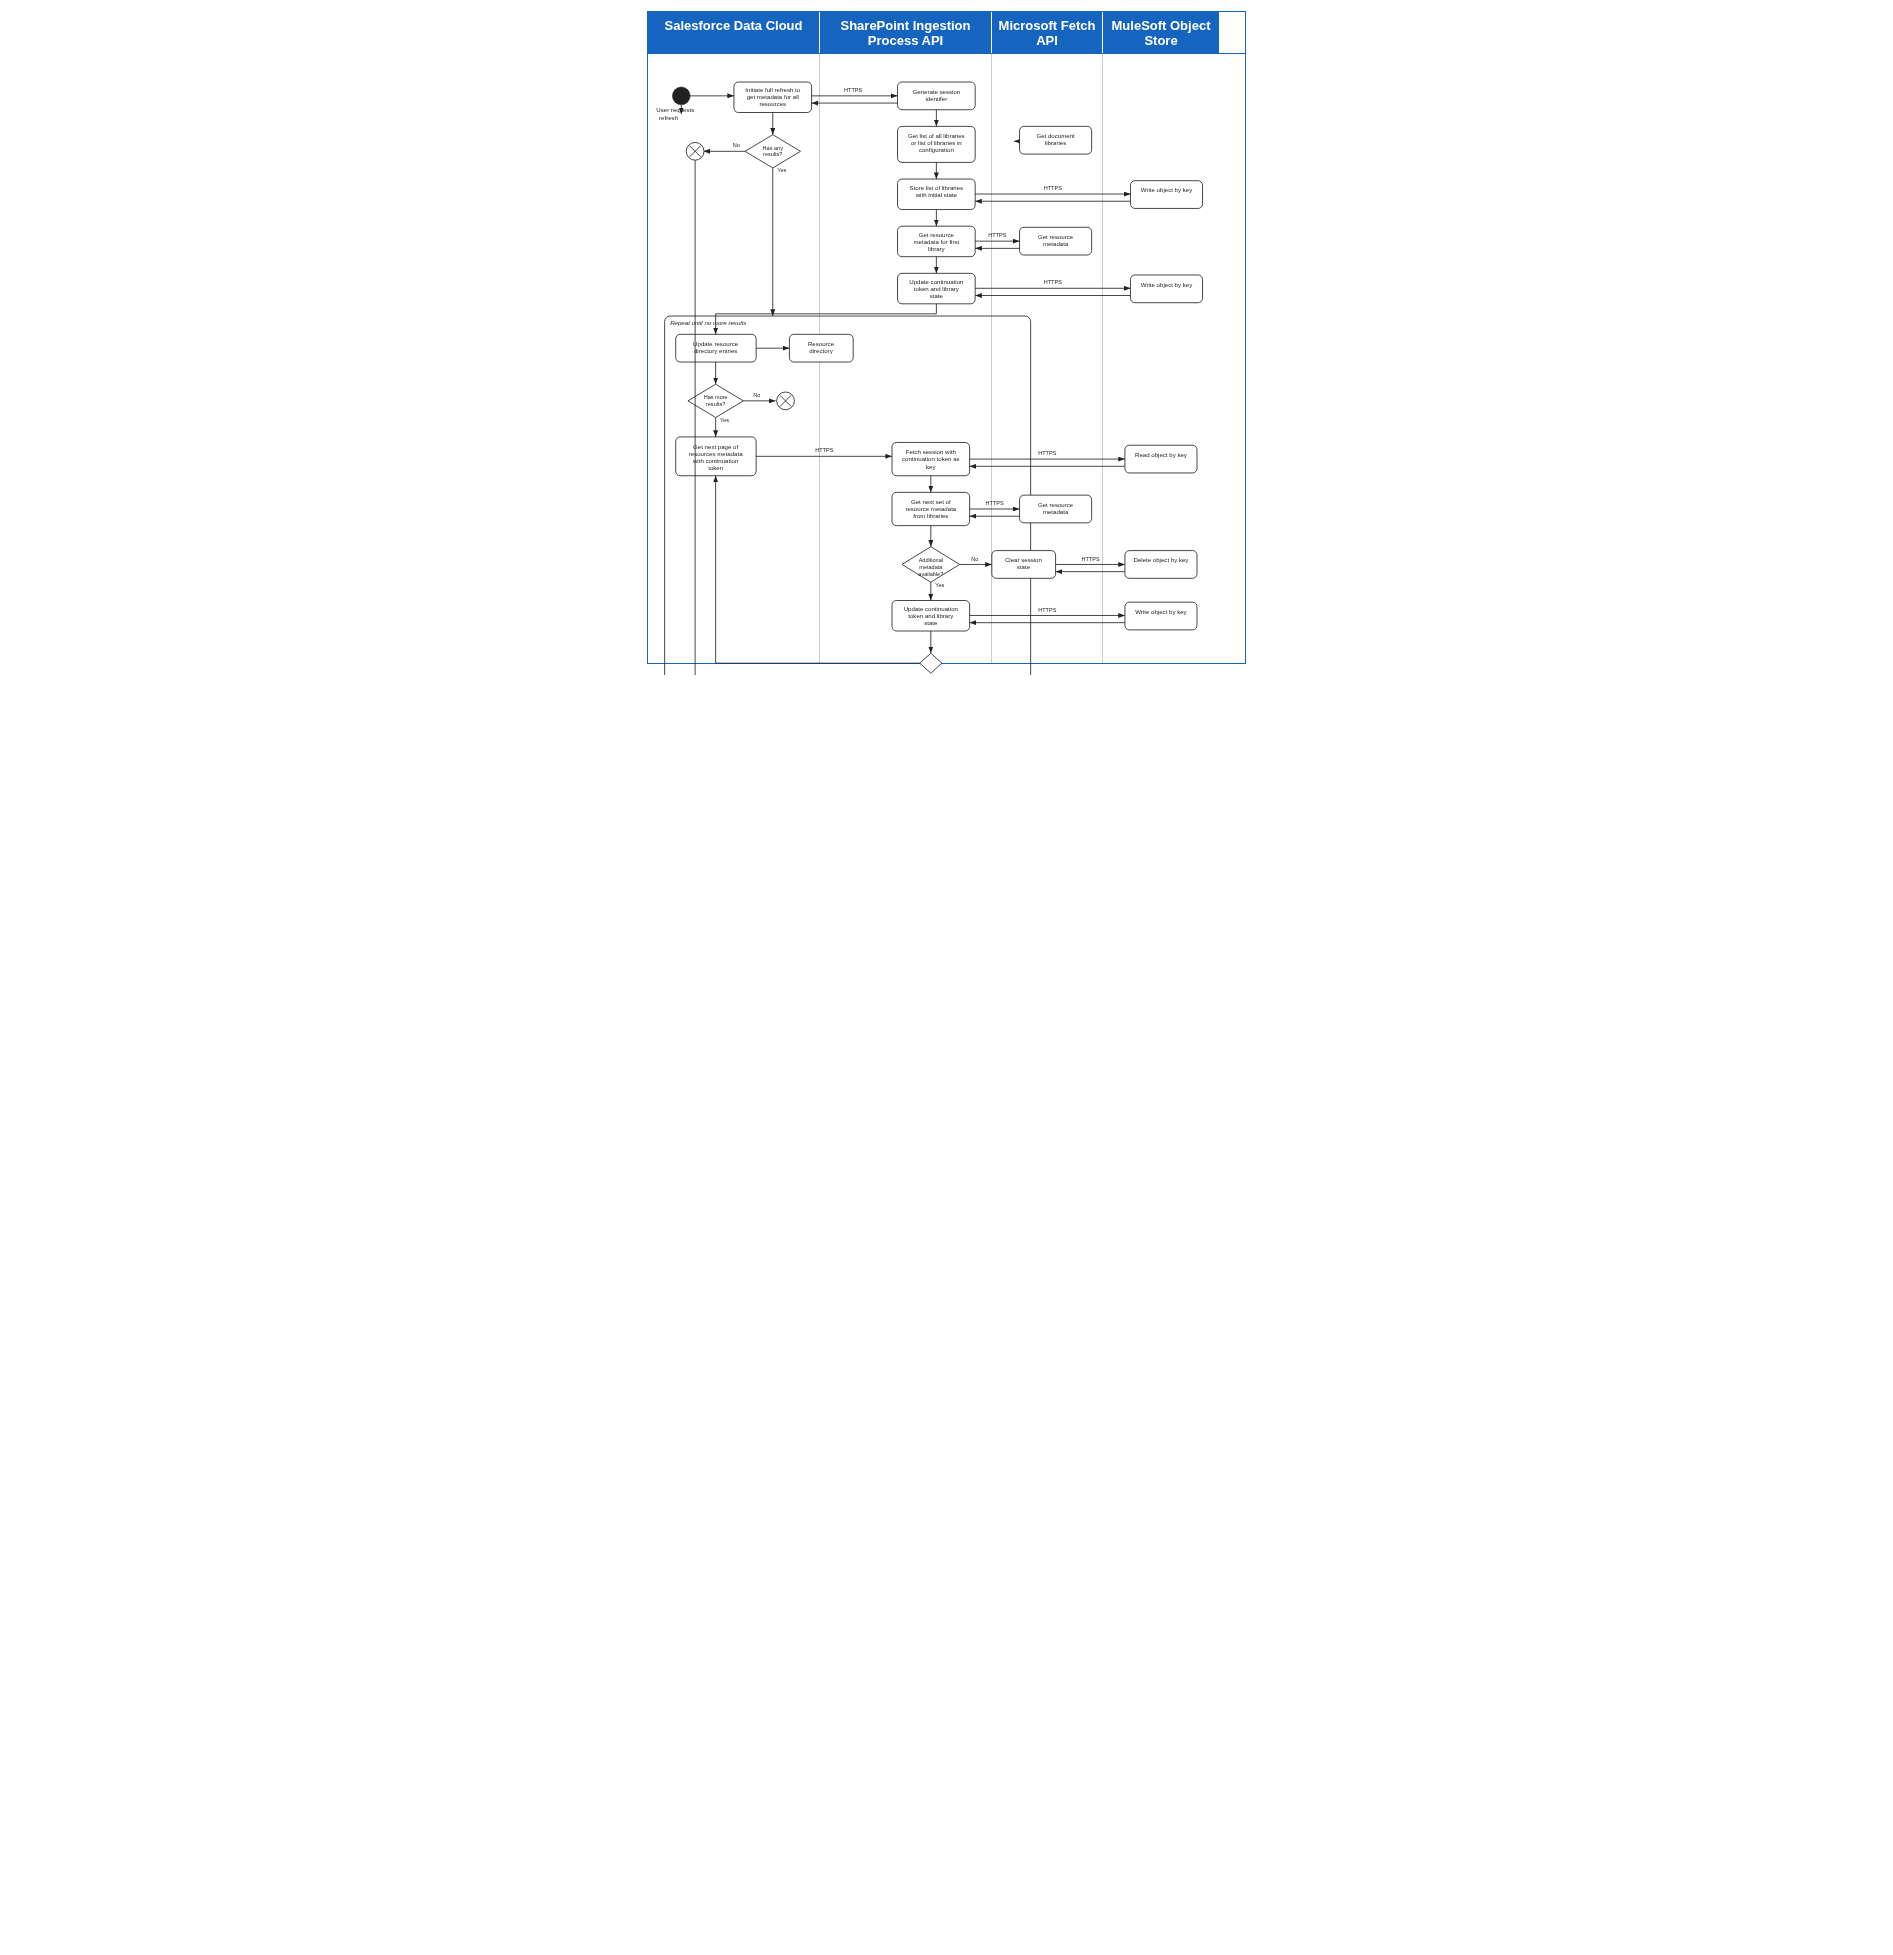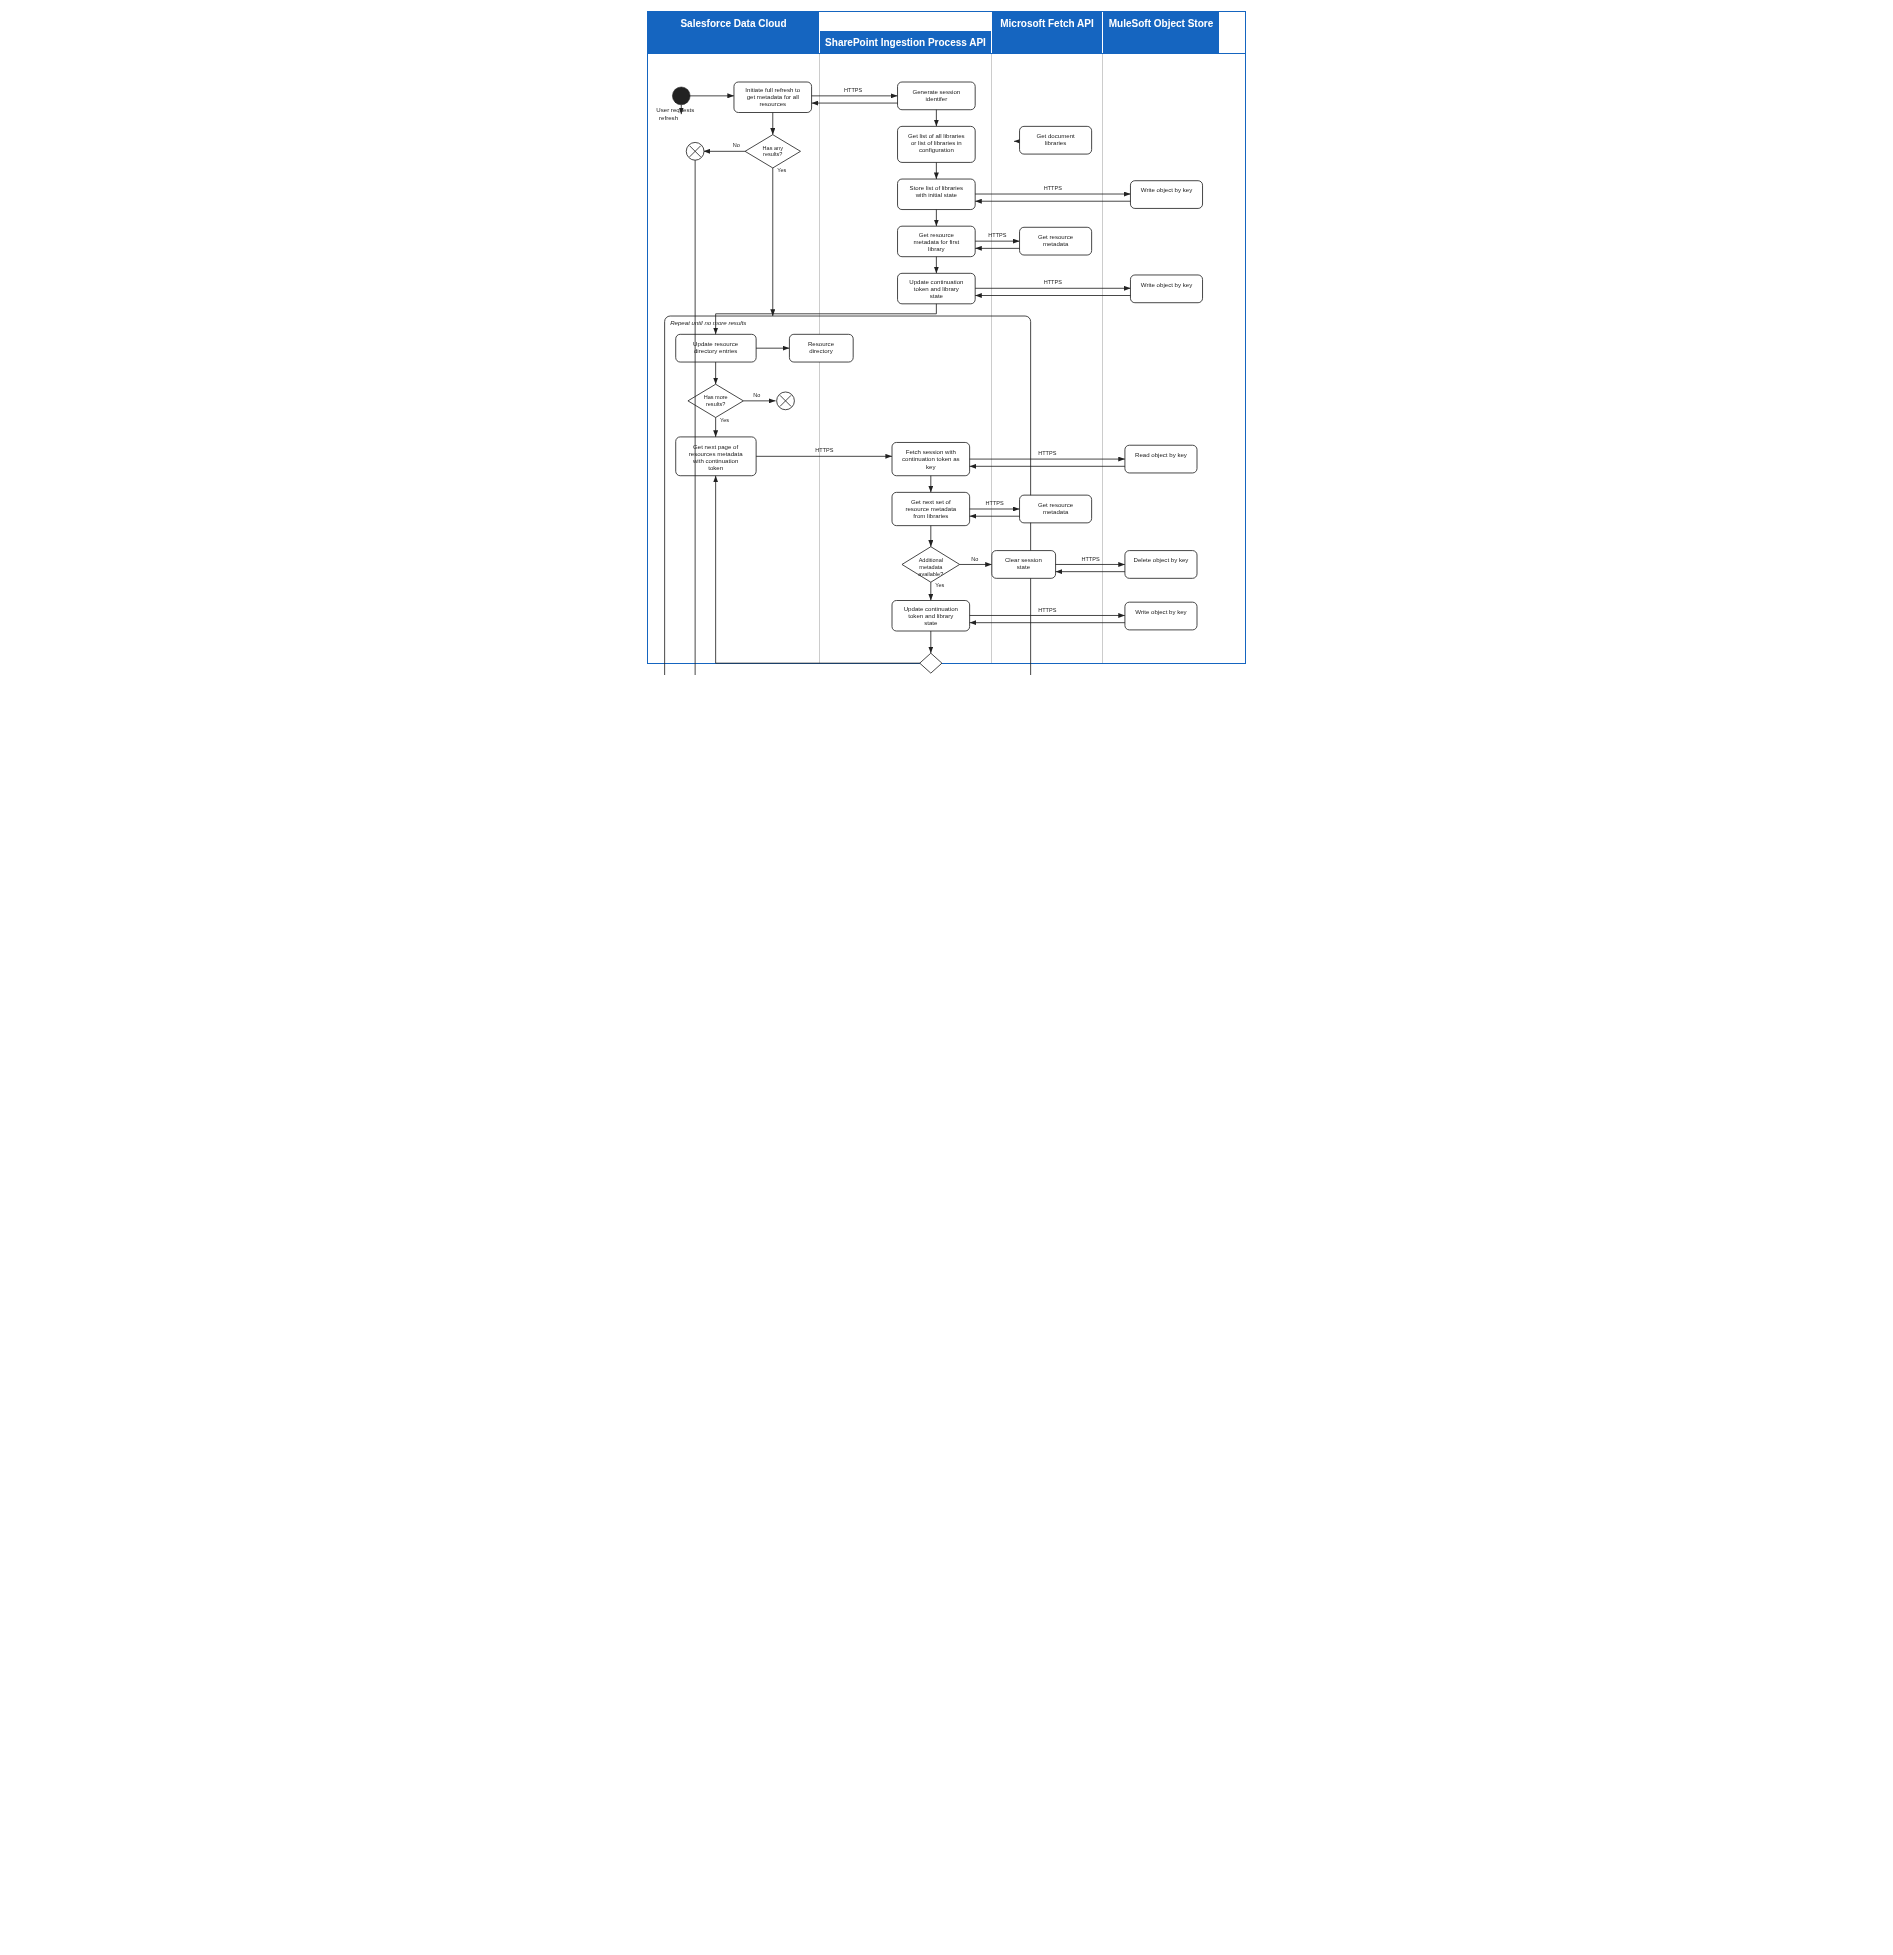--- a/index.html
+++ b/index.html
@@ -19,28 +19,28 @@
     
     .lanes-header {
       display: flex;
       border: 1.1px solid #1565c0;
       margin-bottom: 0;
     }
     .lane-header {
       background: #1565c0;
       color: #fff;
       font-weight: bold;
-      font-size: 10px;
+      font-size: 13px;
       text-align: center;
       padding: 5.5px 2.8px;
       border-right: 1.1px solid #fff;
     }
     .lane-header:last-child { border-right: none; }
     .lane-salesforce { flex: 0 0 172px; }
-    .lane-sharepoint { flex: 0 0 172px; margin-top: 19px; }
+    .lane-sharepoint { flex: 0 0 172px; }
     .lane-msgraph { flex: 0 0 111px; }
     .lane-mulesoft { flex: 0 0 116px; }
 
     
     .diagram-body {
       display: flex;
       border-left: 1.1px solid #1565c0;
       border-right: 1.1px solid #1565c0;
       border-bottom: 1.1px solid #1565c0;
       min-height: 610px;

